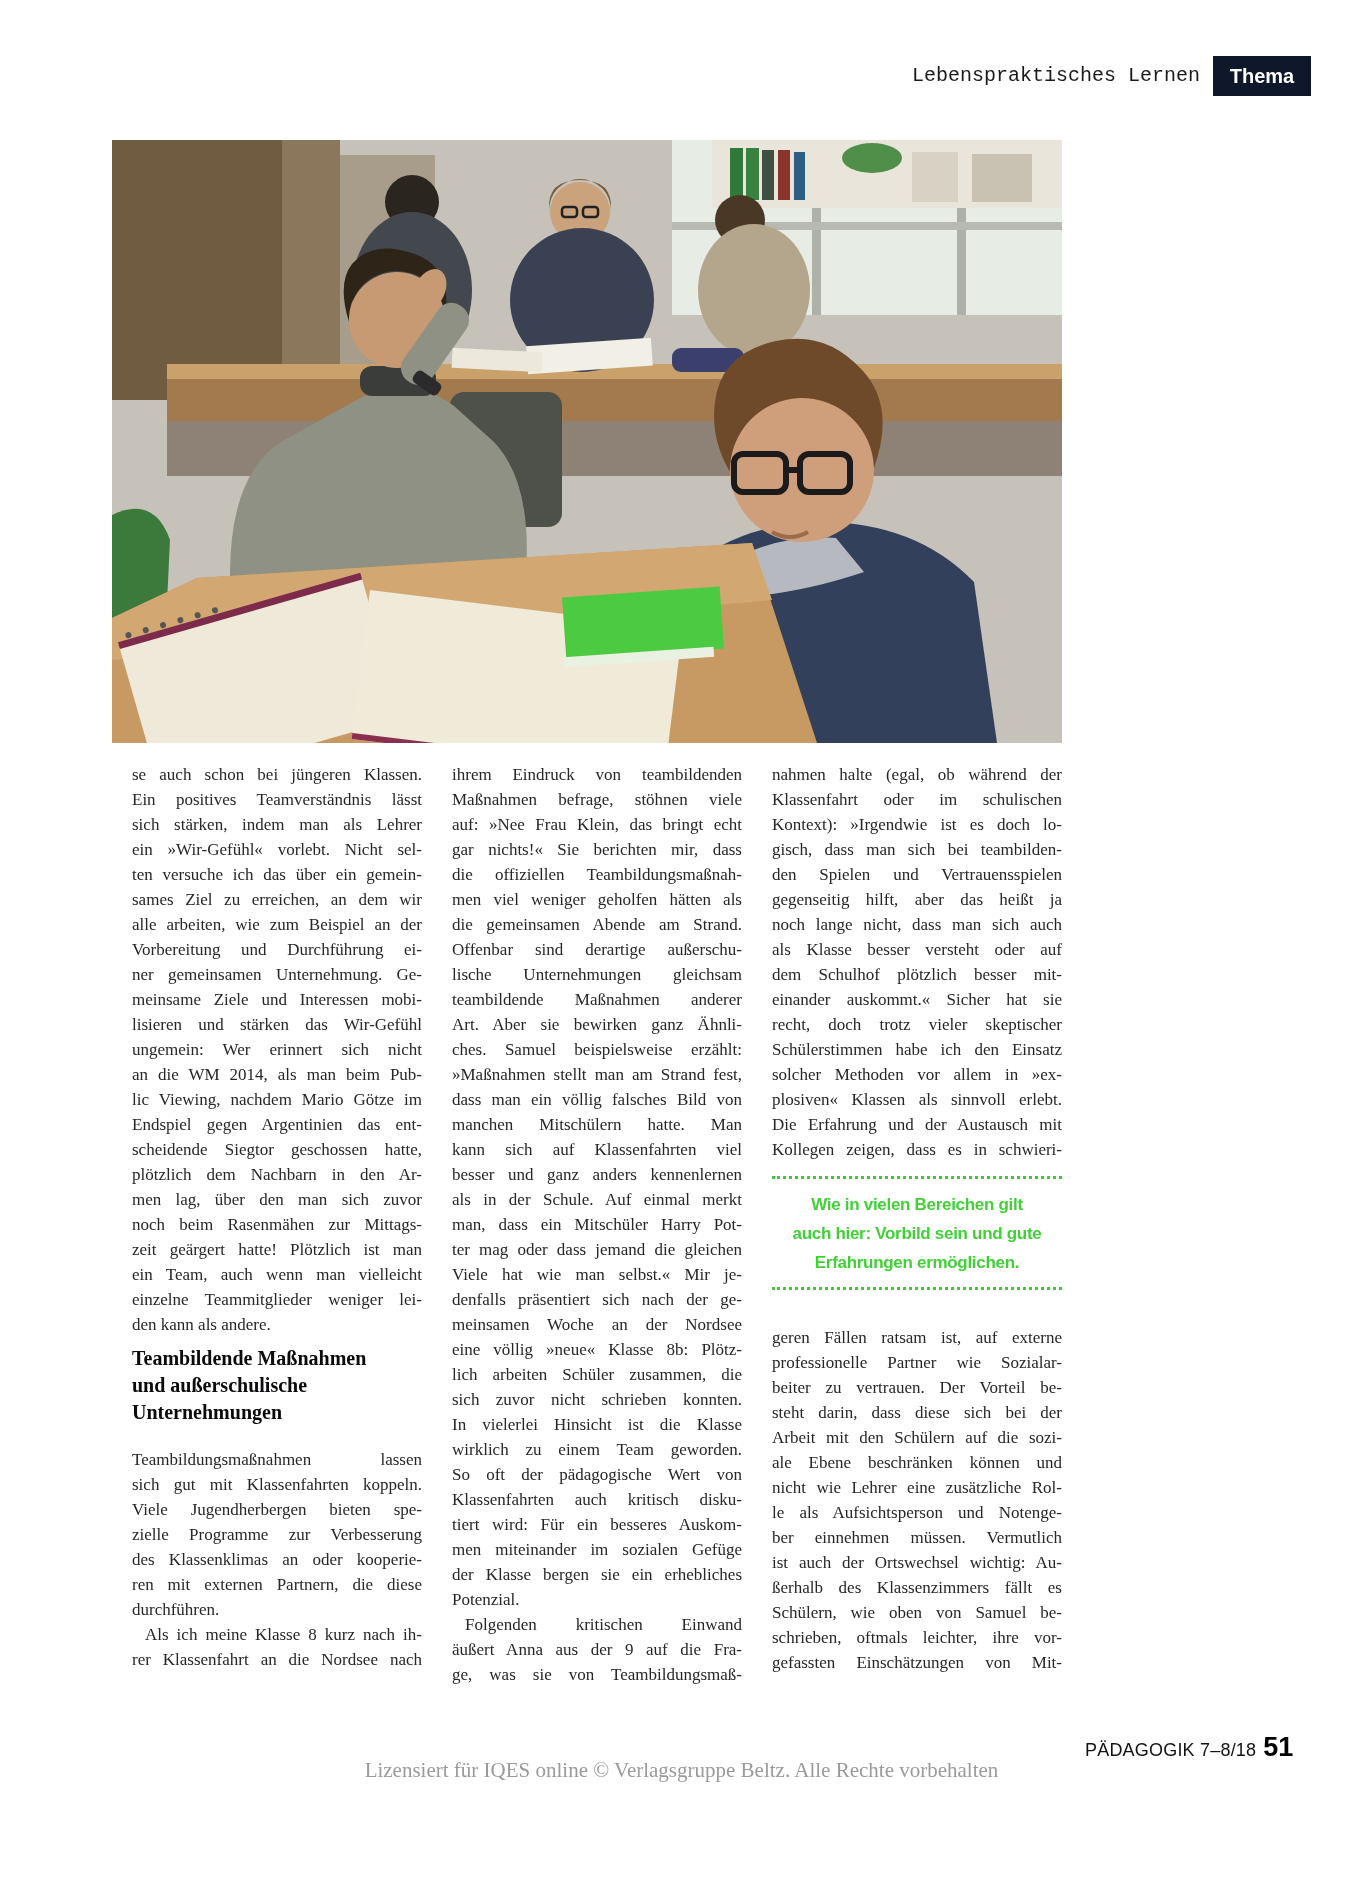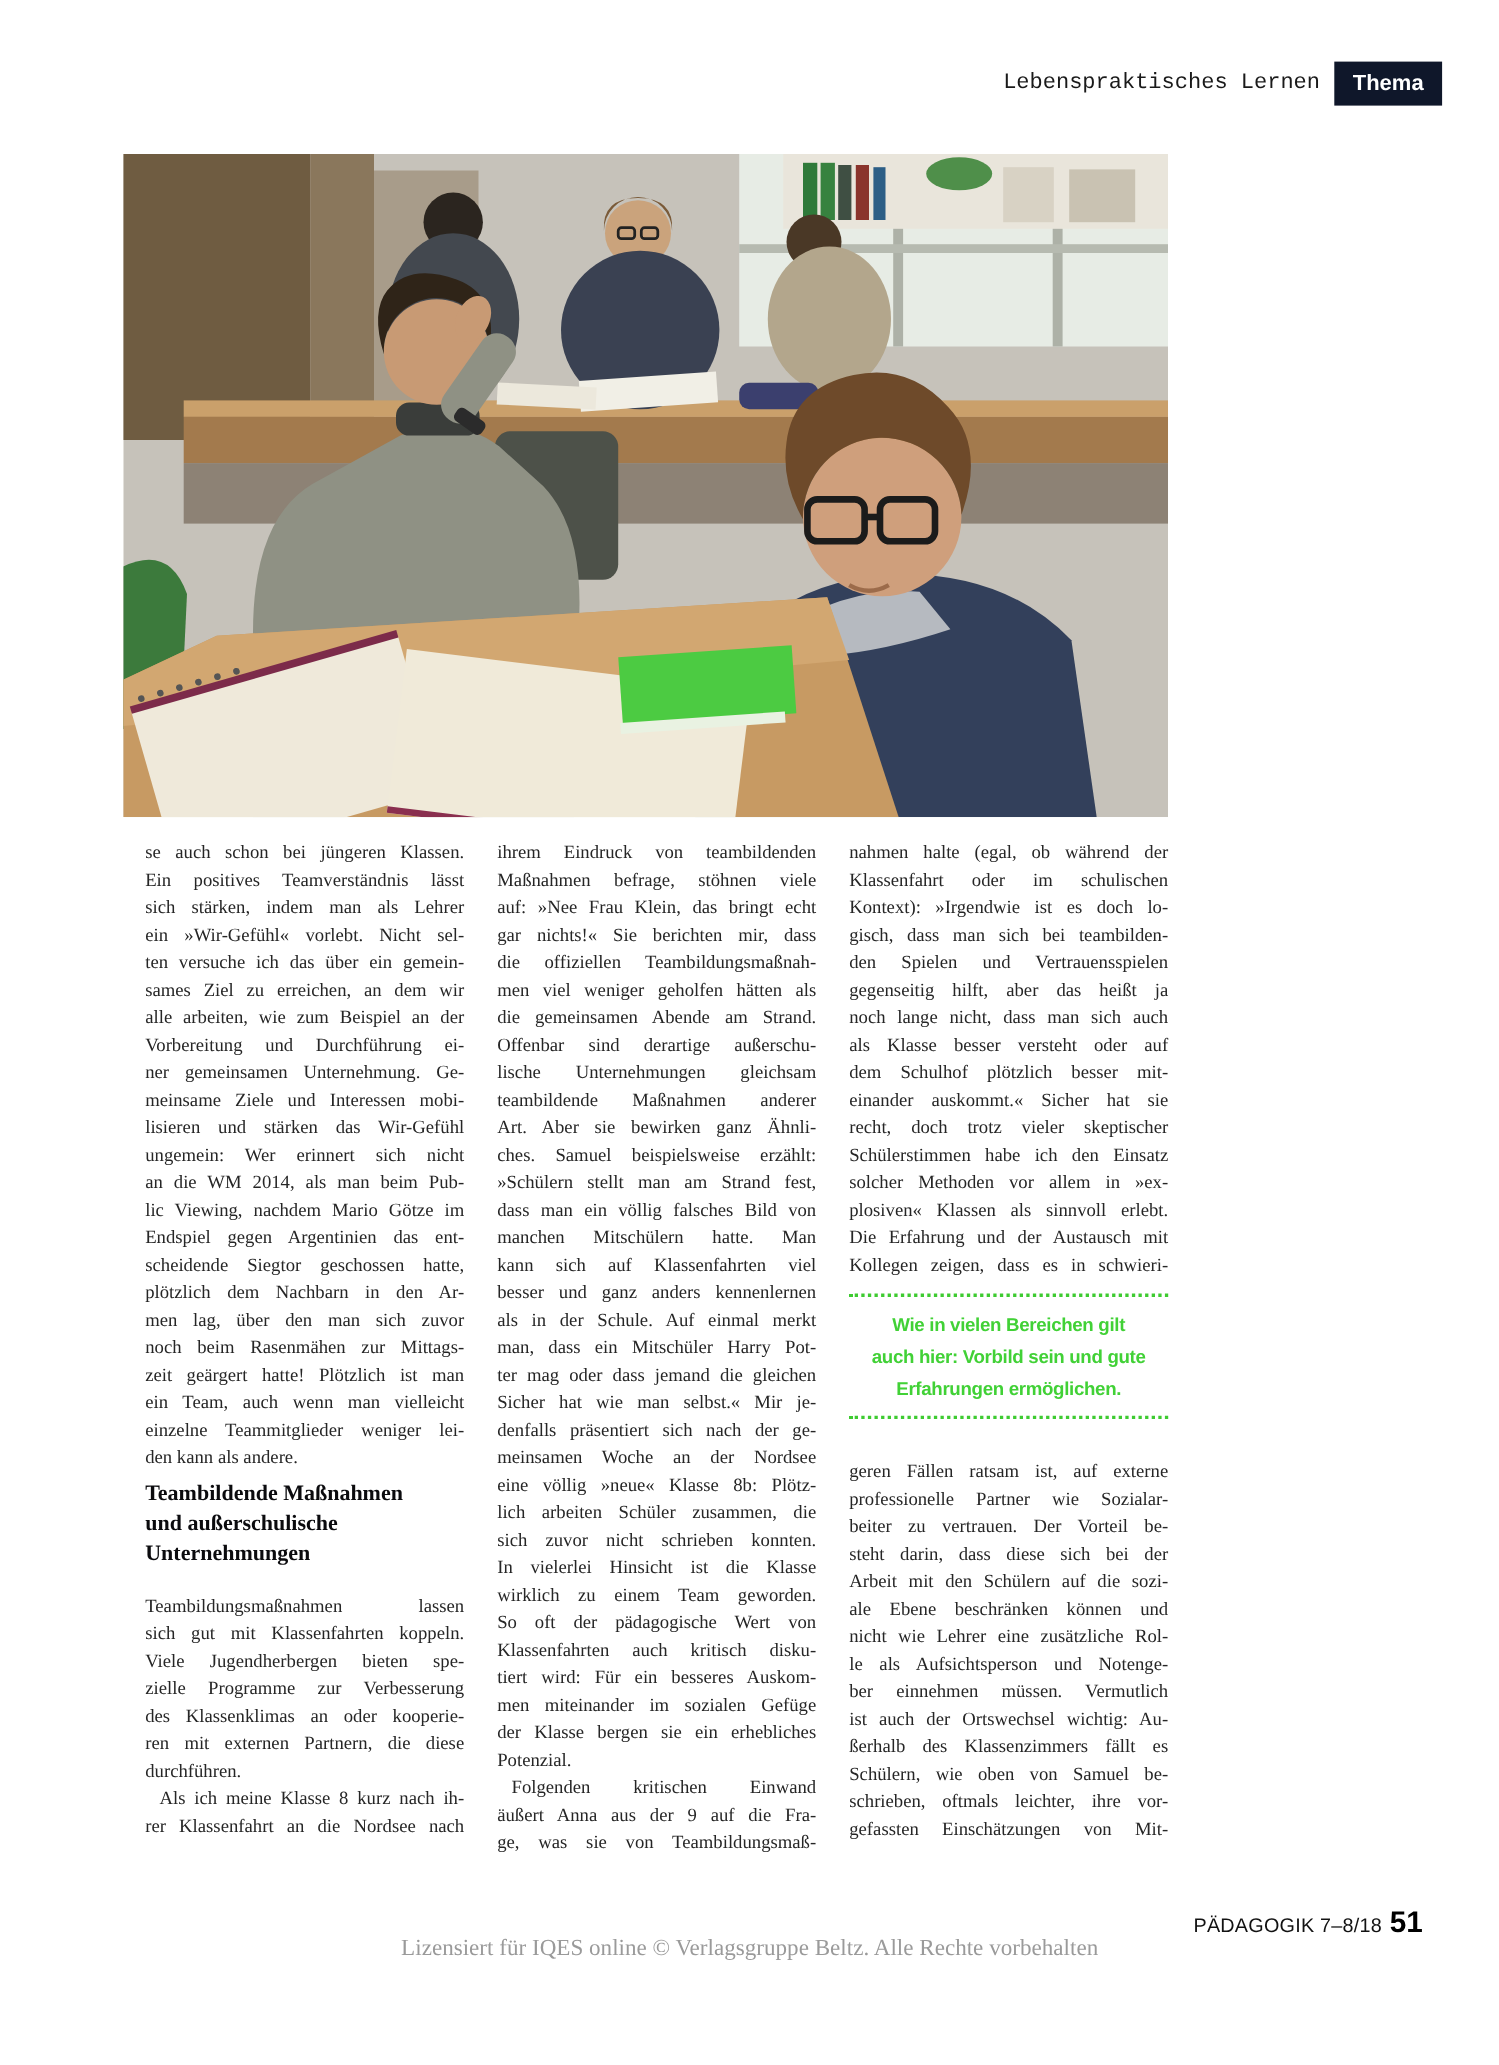--- a/index.html
+++ b/index.html
@@ -206,29 +206,29 @@
         <div class="tl">auf: »Nee Frau Klein, das bringt echt</div>
         <div class="tl">gar nichts!« Sie berichten mir, dass</div>
         <div class="tl">die offiziellen Teambildungsmaßnah-</div>
         <div class="tl">men viel weniger geholfen hätten als</div>
         <div class="tl">die gemeinsamen Abende am Strand.</div>
         <div class="tl">Offenbar sind derartige außerschu-</div>
         <div class="tl">lische Unternehmungen gleichsam</div>
         <div class="tl">teambildende Maßnahmen anderer</div>
         <div class="tl">Art. Aber sie bewirken ganz Ähnli-</div>
         <div class="tl">ches. Samuel beispielsweise erzählt:</div>
-        <div class="tl">»Schülern stellt man am Strand fest,</div>
+        <div class="tl">»Maßnahmen stellt man am Strand fest,</div>
         <div class="tl">dass man ein völlig falsches Bild von</div>
         <div class="tl">manchen Mitschülern hatte. Man</div>
         <div class="tl">kann sich auf Klassenfahrten viel</div>
         <div class="tl">besser und ganz anders kennenlernen</div>
         <div class="tl">als in der Schule. Auf einmal merkt</div>
         <div class="tl">man, dass ein Mitschüler Harry Pot-</div>
         <div class="tl">ter mag oder dass jemand die gleichen</div>
-        <div class="tl">Sicher hat wie man selbst.« Mir je-</div>
+        <div class="tl">Viele hat wie man selbst.« Mir je-</div>
         <div class="tl">denfalls präsentiert sich nach der ge-</div>
         <div class="tl">meinsamen Woche an der Nordsee</div>
         <div class="tl">eine völlig »neue« Klasse 8b: Plötz-</div>
         <div class="tl">lich arbeiten Schüler zusammen, die</div>
         <div class="tl">sich zuvor nicht schrieben konnten.</div>
         <div class="tl">In vielerlei Hinsicht ist die Klasse</div>
         <div class="tl">wirklich zu einem Team geworden.</div>
         <div class="tl">So oft der pädagogische Wert von</div>
         <div class="tl">Klassenfahrten auch kritisch disku-</div>
         <div class="tl">tiert wird: Für ein besseres Auskom-</div>

